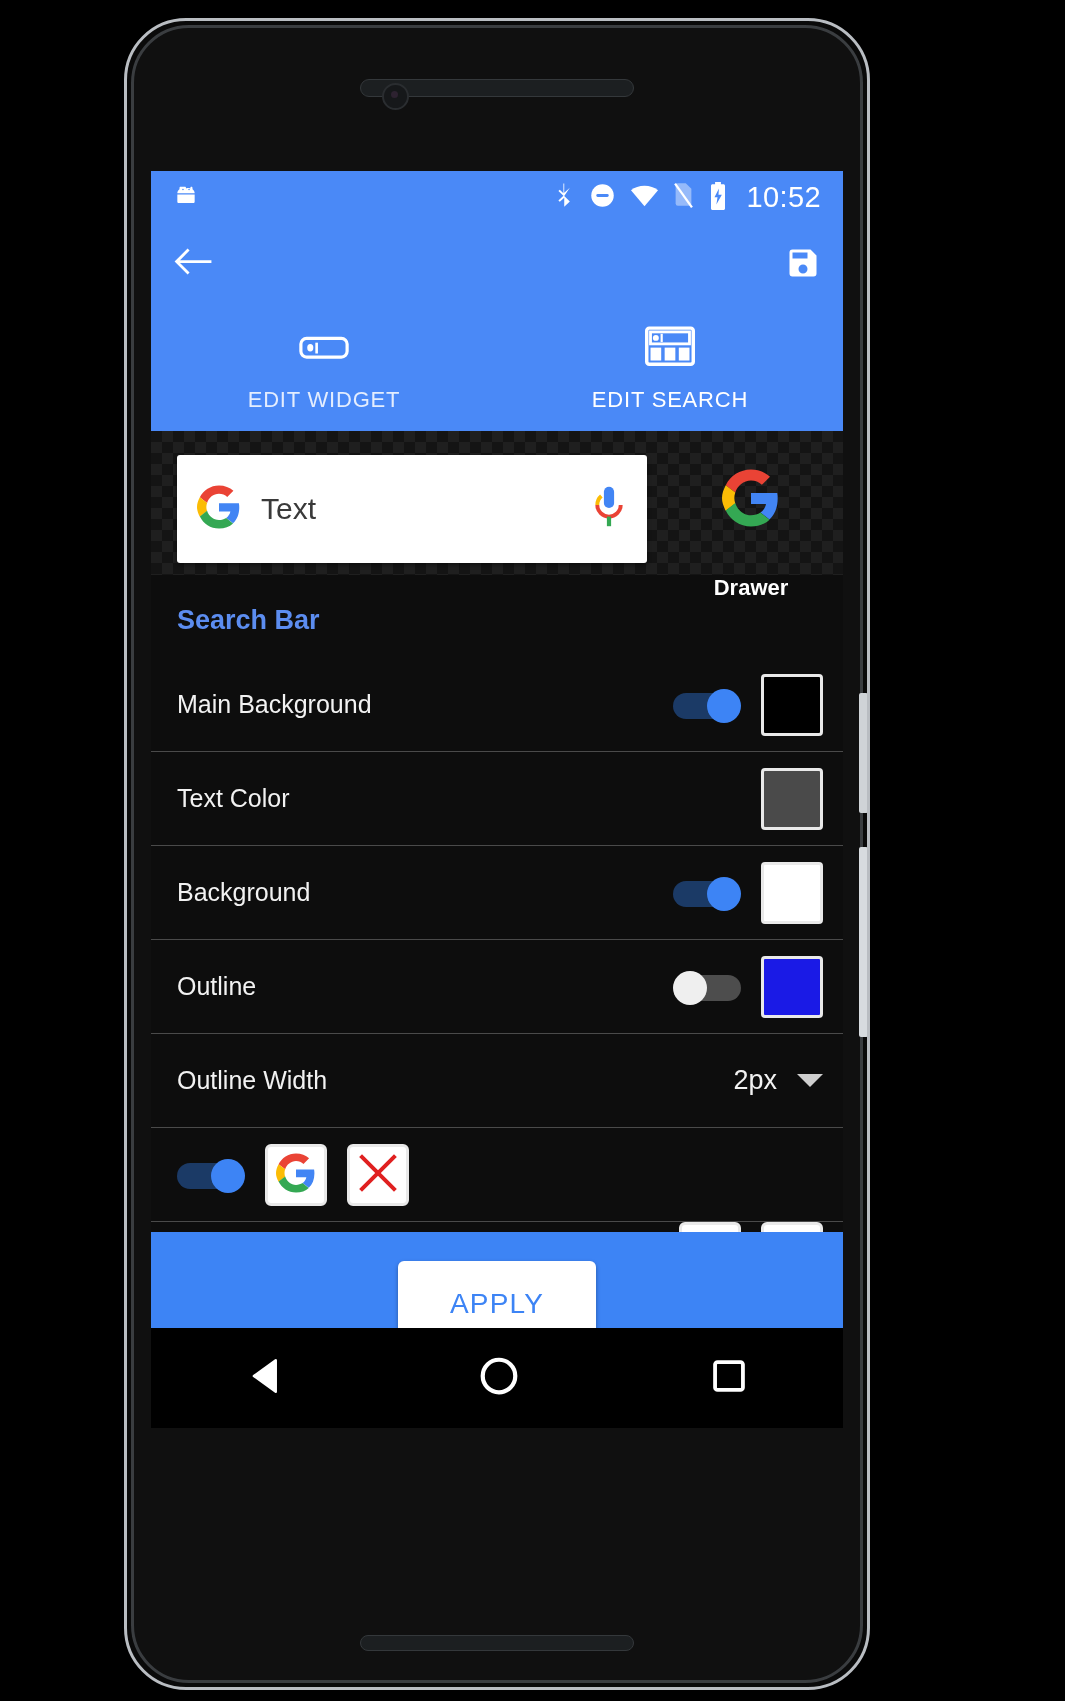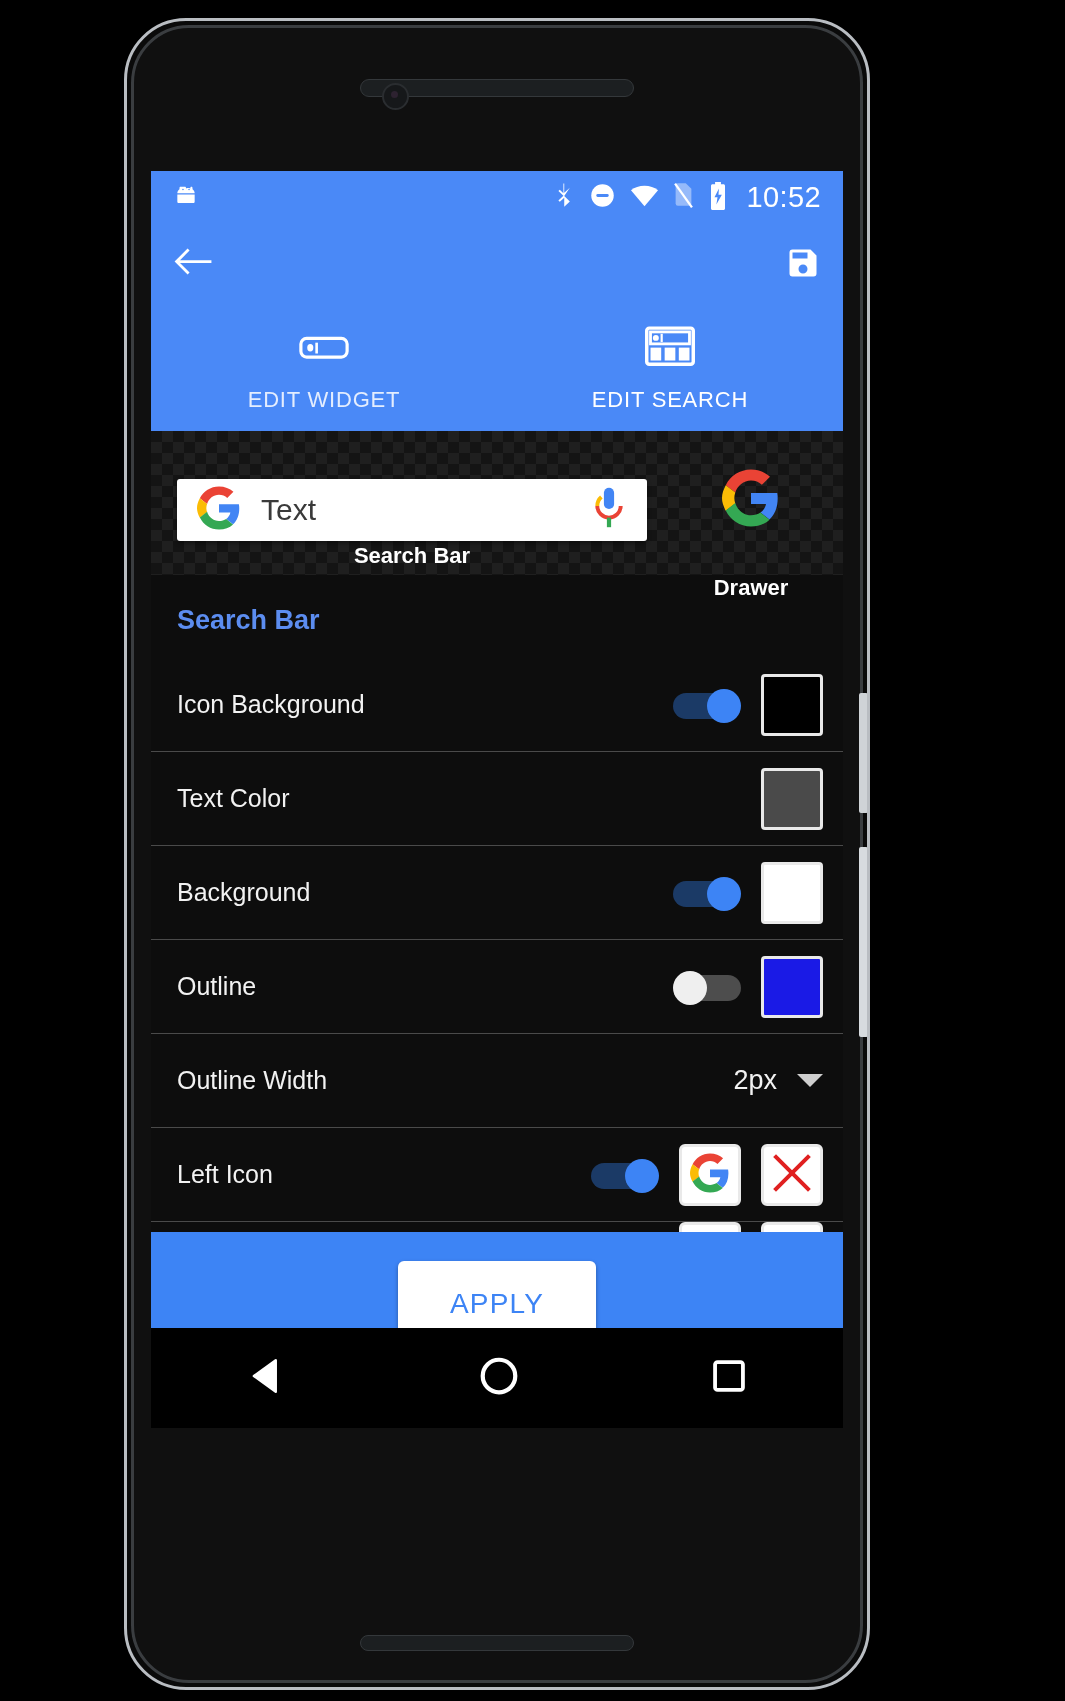--- a/index.html
+++ b/index.html
@@ -65,25 +65,24 @@
   .preview{
     position:relative;height:144px;
     background-color:#141414;
     background-image:
       linear-gradient(45deg,#1f1f1f 25%,transparent 25%,transparent 75%,#1f1f1f 75%,#1f1f1f),
       linear-gradient(45deg,#1f1f1f 25%,transparent 25%,transparent 75%,#1f1f1f 75%,#1f1f1f);
     background-size:22px 22px;
     background-position:0 0,11px 11px;
   }
   .searchbar-mock{
-    position:absolute;left:26px;top:24px;width:470px;height:62px;
+    position:absolute;left:26px;top:24px;width:470px;height:108px;
     background:#fff;border-radius:3px;display:flex;align-items:center;
     padding:0 20px;box-sizing:border-box;
     box-shadow:0 2px 4px rgba(0,0,0,.45);
-    margin-top:24px;
   }
   .sm-text{margin-left:20px;color:#3a3a3a;font-size:30px;flex:1;}
   .preview-label{
     position:absolute;color:#fff;font-size:22px;font-weight:bold;text-align:center;
     top:112px;
   }
   .lbl-searchbar{left:26px;width:470px;}
   .lbl-drawer{left:530px;width:140px;margin-top:32px;}
   .drawer-icon-wrap{position:absolute;left:571px;top:38px;}
 
@@ -282,21 +281,21 @@
           </svg>
         </span>
       </div>
       <div class="preview-label lbl-drawer">Drawer</div>
     </div>
 
     <div class="settings">
       <div class="section-title">Search Bar</div>
 
       <div class="row first">
-        <span class="row-label">Icon Background</span>
+        <span class="row-label">Main Background</span>
         <div class="row-right">
           <div class="toggle on">
             <span class="tg-track"></span>
             <span class="tg-thumb"></span>
           </div>
           <div class="swatch" style="background:#000000"></div>
         </div>
       </div>
 
       <div class="row">
@@ -330,21 +329,20 @@
 
       <div class="row">
         <span class="row-label">Outline Width</span>
         <div class="row-right">
           <span class="value-text">2px</span>
           <span class="caret"></span>
         </div>
       </div>
 
       <div class="row">
-        <span class="row-label">Left Icon</span>
         <div class="row-right">
           <div class="toggle on">
             <span class="tg-track"></span>
             <span class="tg-thumb"></span>
           </div>
           <div class="iconbtn">
             <span>
               <svg width="40" height="40" viewBox="0 0 48 48">
                 <path fill="#EA4335" d="M24 9.5c3.5 0 6.6 1.2 9 3.6l6.7-6.7C35.7 2.6 30.2.5 24 .5 14.8.5 6.9 5.8 3.1 13.4l7.9 6.1C12.8 13.8 17.9 9.5 24 9.5z"></path>
                 <path fill="#4285F4" d="M46.1 24.5c0-1.6-.1-3.1-.4-4.6H24v9.1h12.4c-.5 2.9-2.2 5.3-4.6 7l7.5 5.8c4.4-4 6.8-10 6.8-17.3z"></path>

